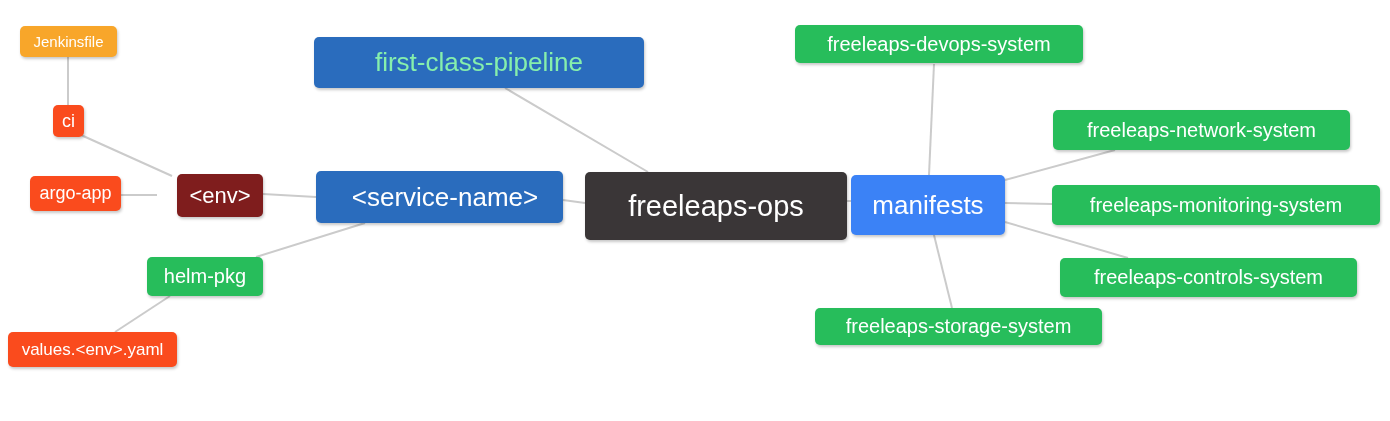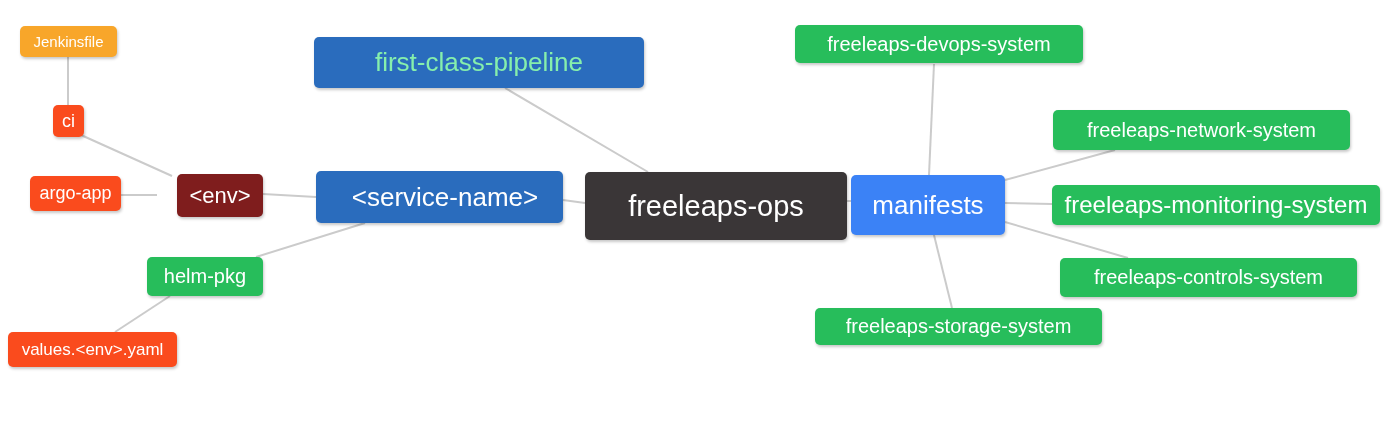--- a/index.html
+++ b/index.html
@@ -87,21 +87,21 @@
       </div>
       <div class="node" style="left: 851px; top: 175px; width: 154px; height: 60px; font-size: 26px; background: #3b82f6; color: rgb(255, 255, 255);">
         <span>manifests</span>
       </div>
       <div class="node" style="left: 795px; top: 25px; width: 288px; height: 38px; font-size: 20px; background: rgb(39, 189, 91); color: rgb(255, 255, 255); text-align: center;">
         <span>freeleaps-devops-system</span>
       </div>
       <div class="node" style="left: 1053px; top: 110px; width: 297px; height: 40px; font-size: 20px; background: rgb(39, 189, 91); color: rgb(255, 255, 255);">
         <span>freeleaps-network-system</span>
       </div>
-      <div class="node" style="left: 1052px; top: 185px; width: 328px; height: 40px; font-size: 24px; background: rgb(39, 189, 91); color: rgb(255, 255, 255);">
+      <div class="node" style="left: 1052px; top: 185px; width: 328px; height: 40px; font-size: 20px; background: rgb(39, 189, 91); color: rgb(255, 255, 255);">
         <span>freeleaps-monitoring-system</span>
       </div>
       <div class="node" style="left: 1060px; top: 258px; width: 297px; height: 39px; font-size: 20px; background: rgb(39, 189, 91); color: rgb(255, 255, 255);">
         <span>freeleaps-controls-system</span>
       </div>
       <div class="node" style="left: 815px; top: 308px; width: 287px; height: 37px; font-size: 20px; background: rgb(39, 189, 91); color: rgb(255, 255, 255);">
         <span>freeleaps-storage-system</span>
       </div>
     </div>
 </div>

